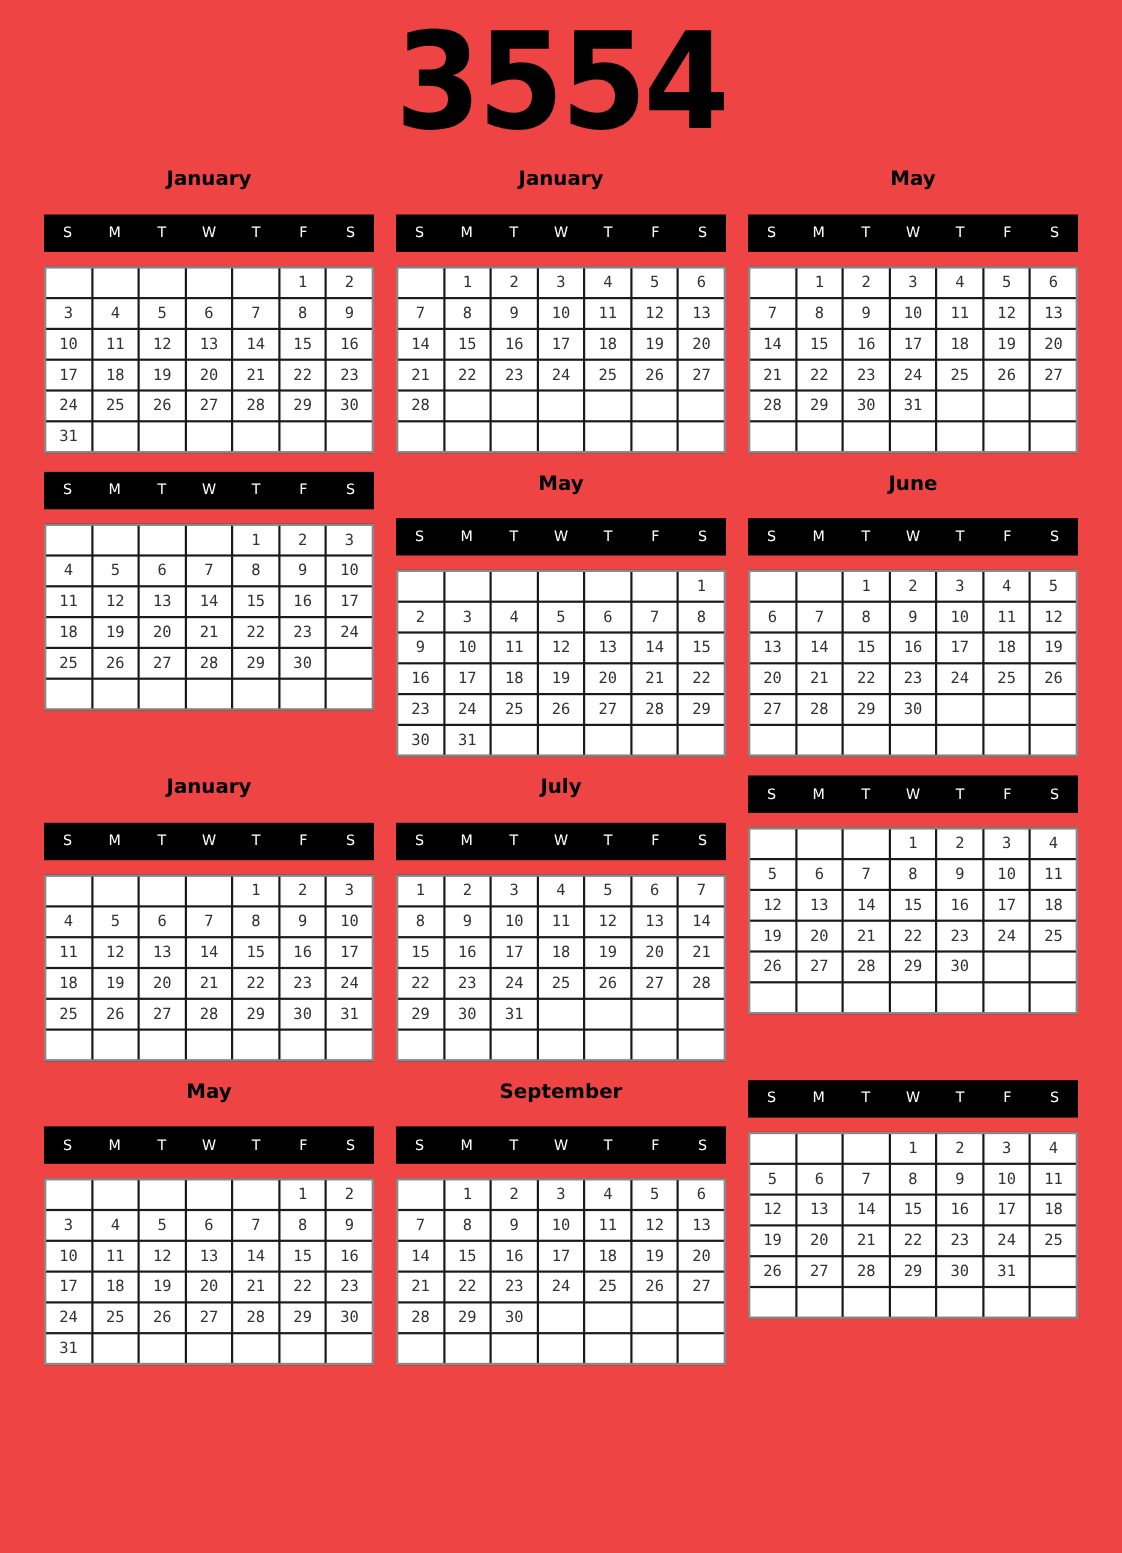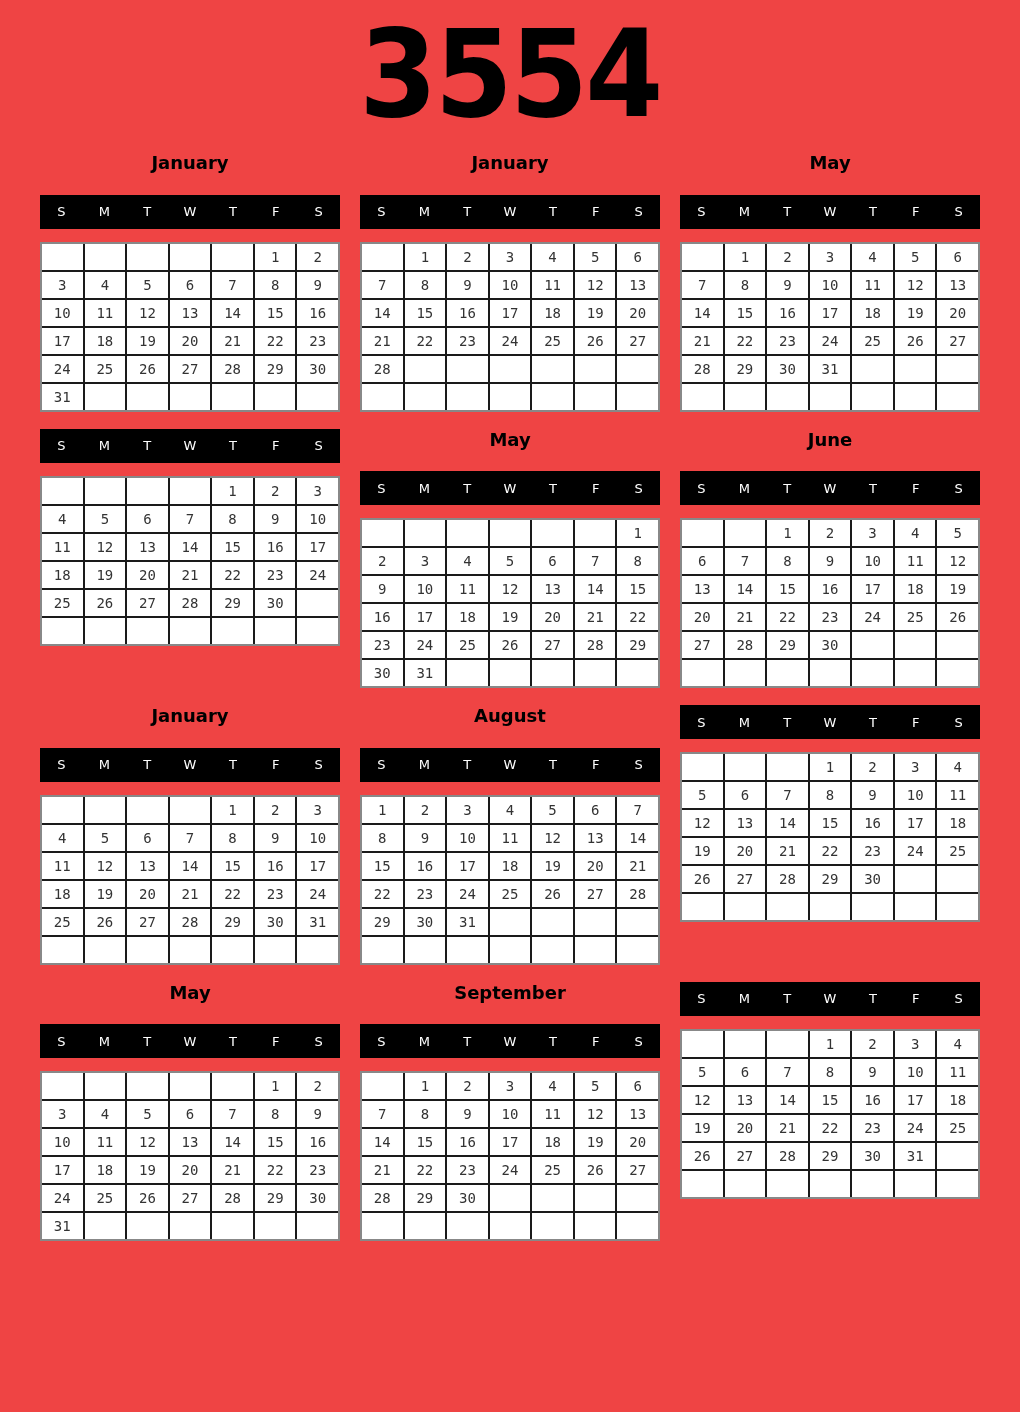--- a/index.html
+++ b/index.html
@@ -471,21 +471,21 @@
           <div class="day-cell"></div>
           <div class="day-cell"></div>
           <div class="day-cell"></div>
           <div class="day-cell"></div>
           <div class="day-cell"></div>
           <div class="day-cell"></div>
           <div class="day-cell"></div>
         </div>
       </div>
       <div class="month-block">
-        <div class="month-title">August</div>
+        <div class="month-title">July</div>
         <div class="weekday-header">
           <span class="weekday-cell">S</span>
           <span class="weekday-cell">M</span>
           <span class="weekday-cell">T</span>
           <span class="weekday-cell">W</span>
           <span class="weekday-cell">T</span>
           <span class="weekday-cell">F</span>
           <span class="weekday-cell">S</span>
         </div>
         <div class="day-grid">

